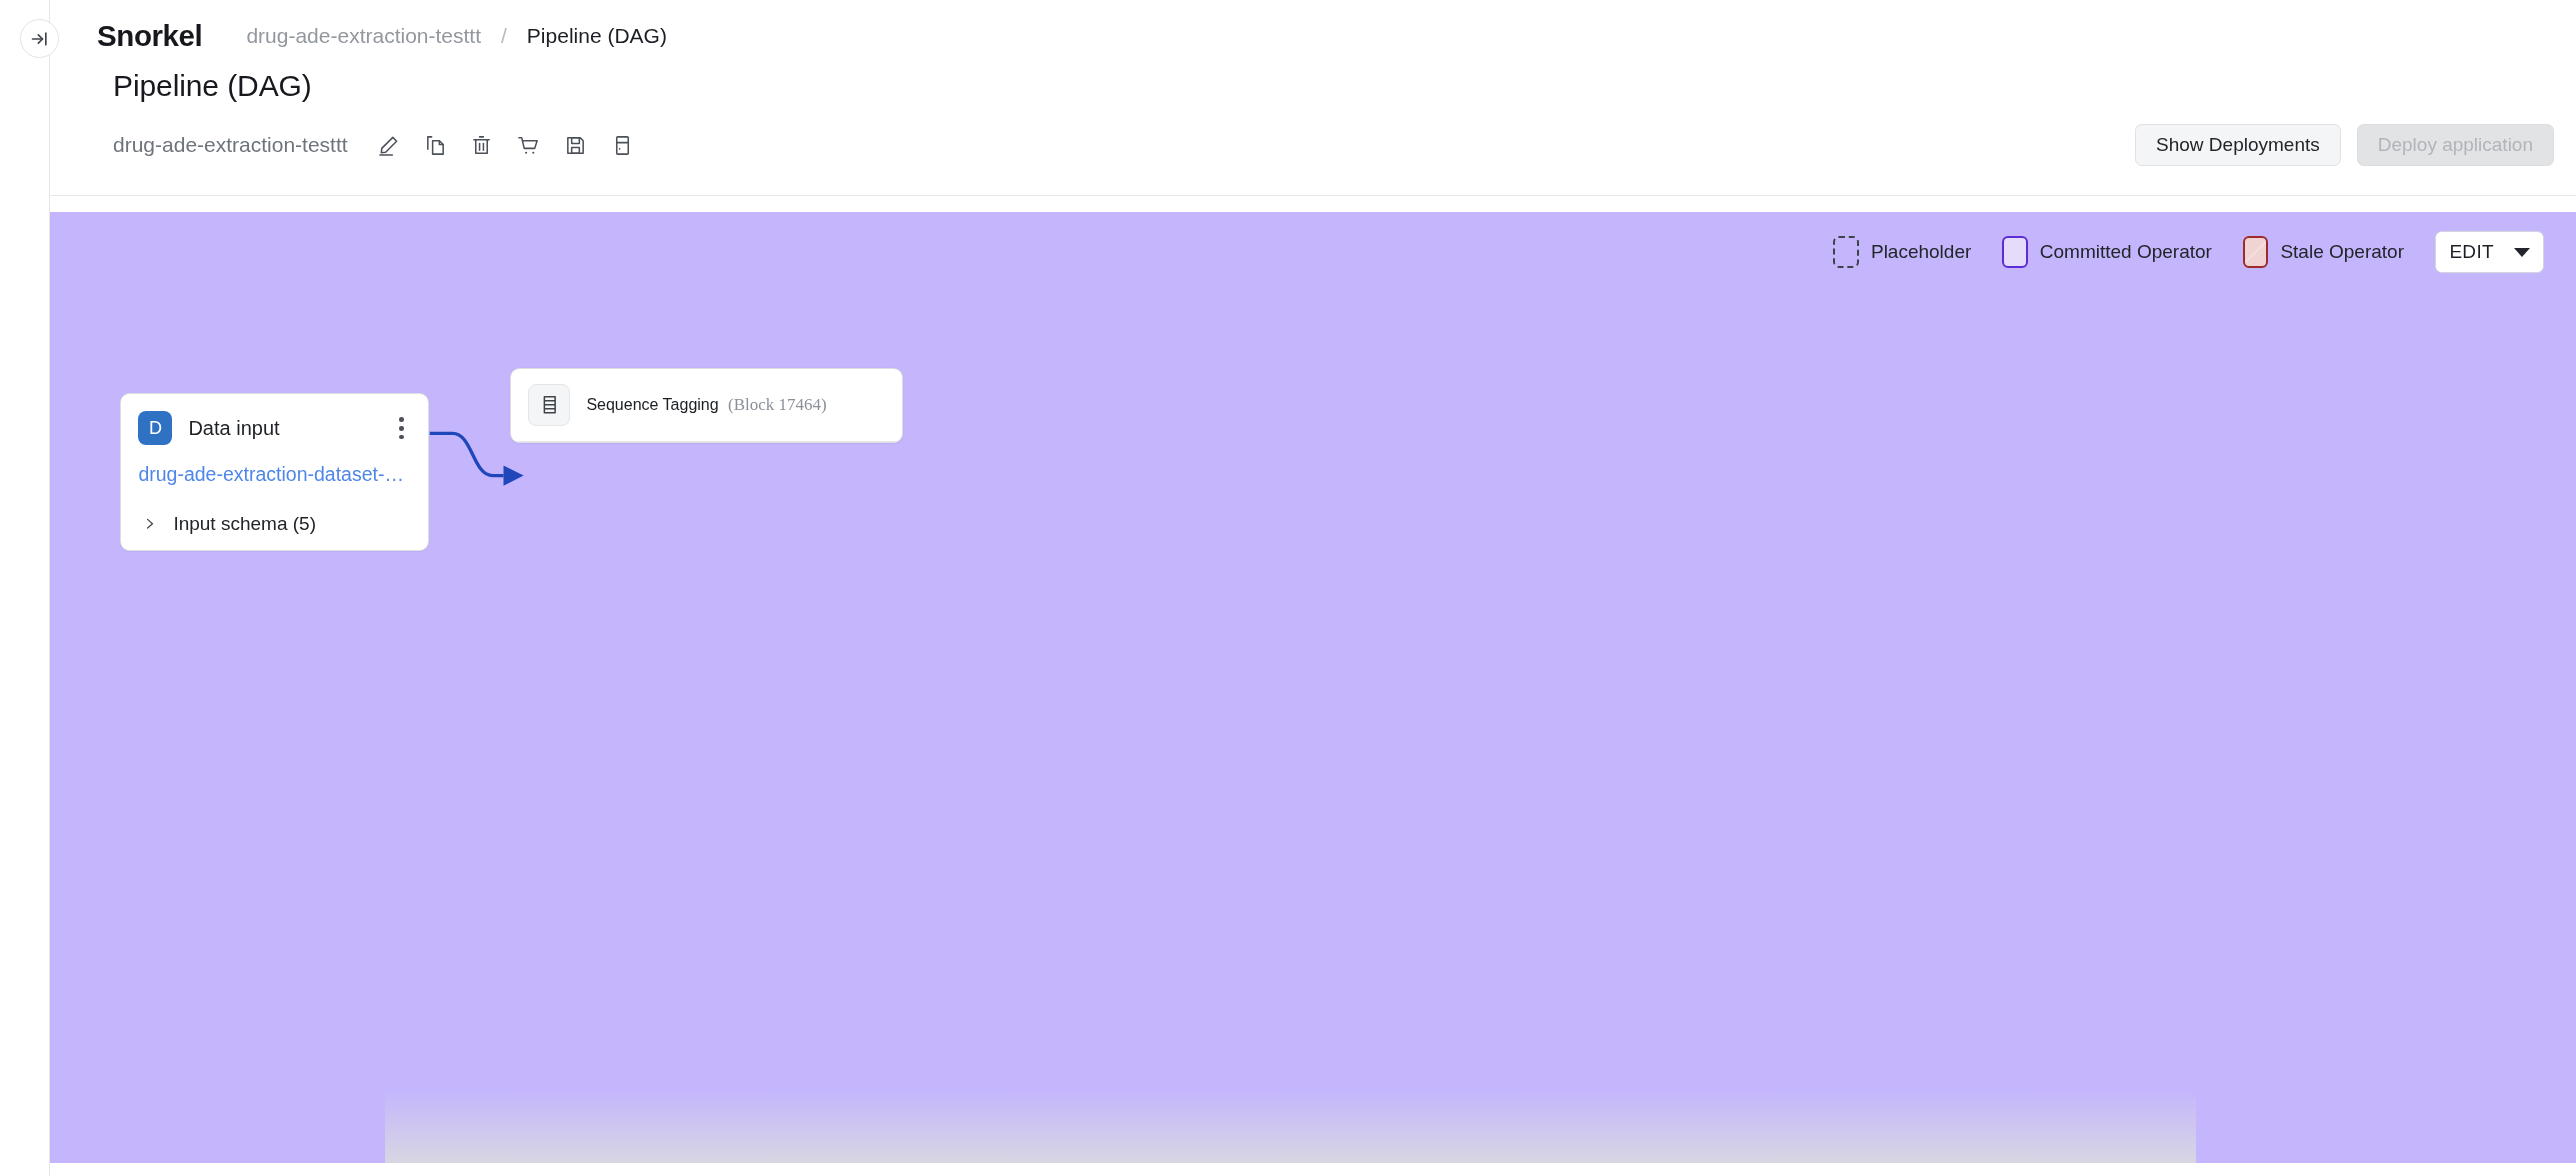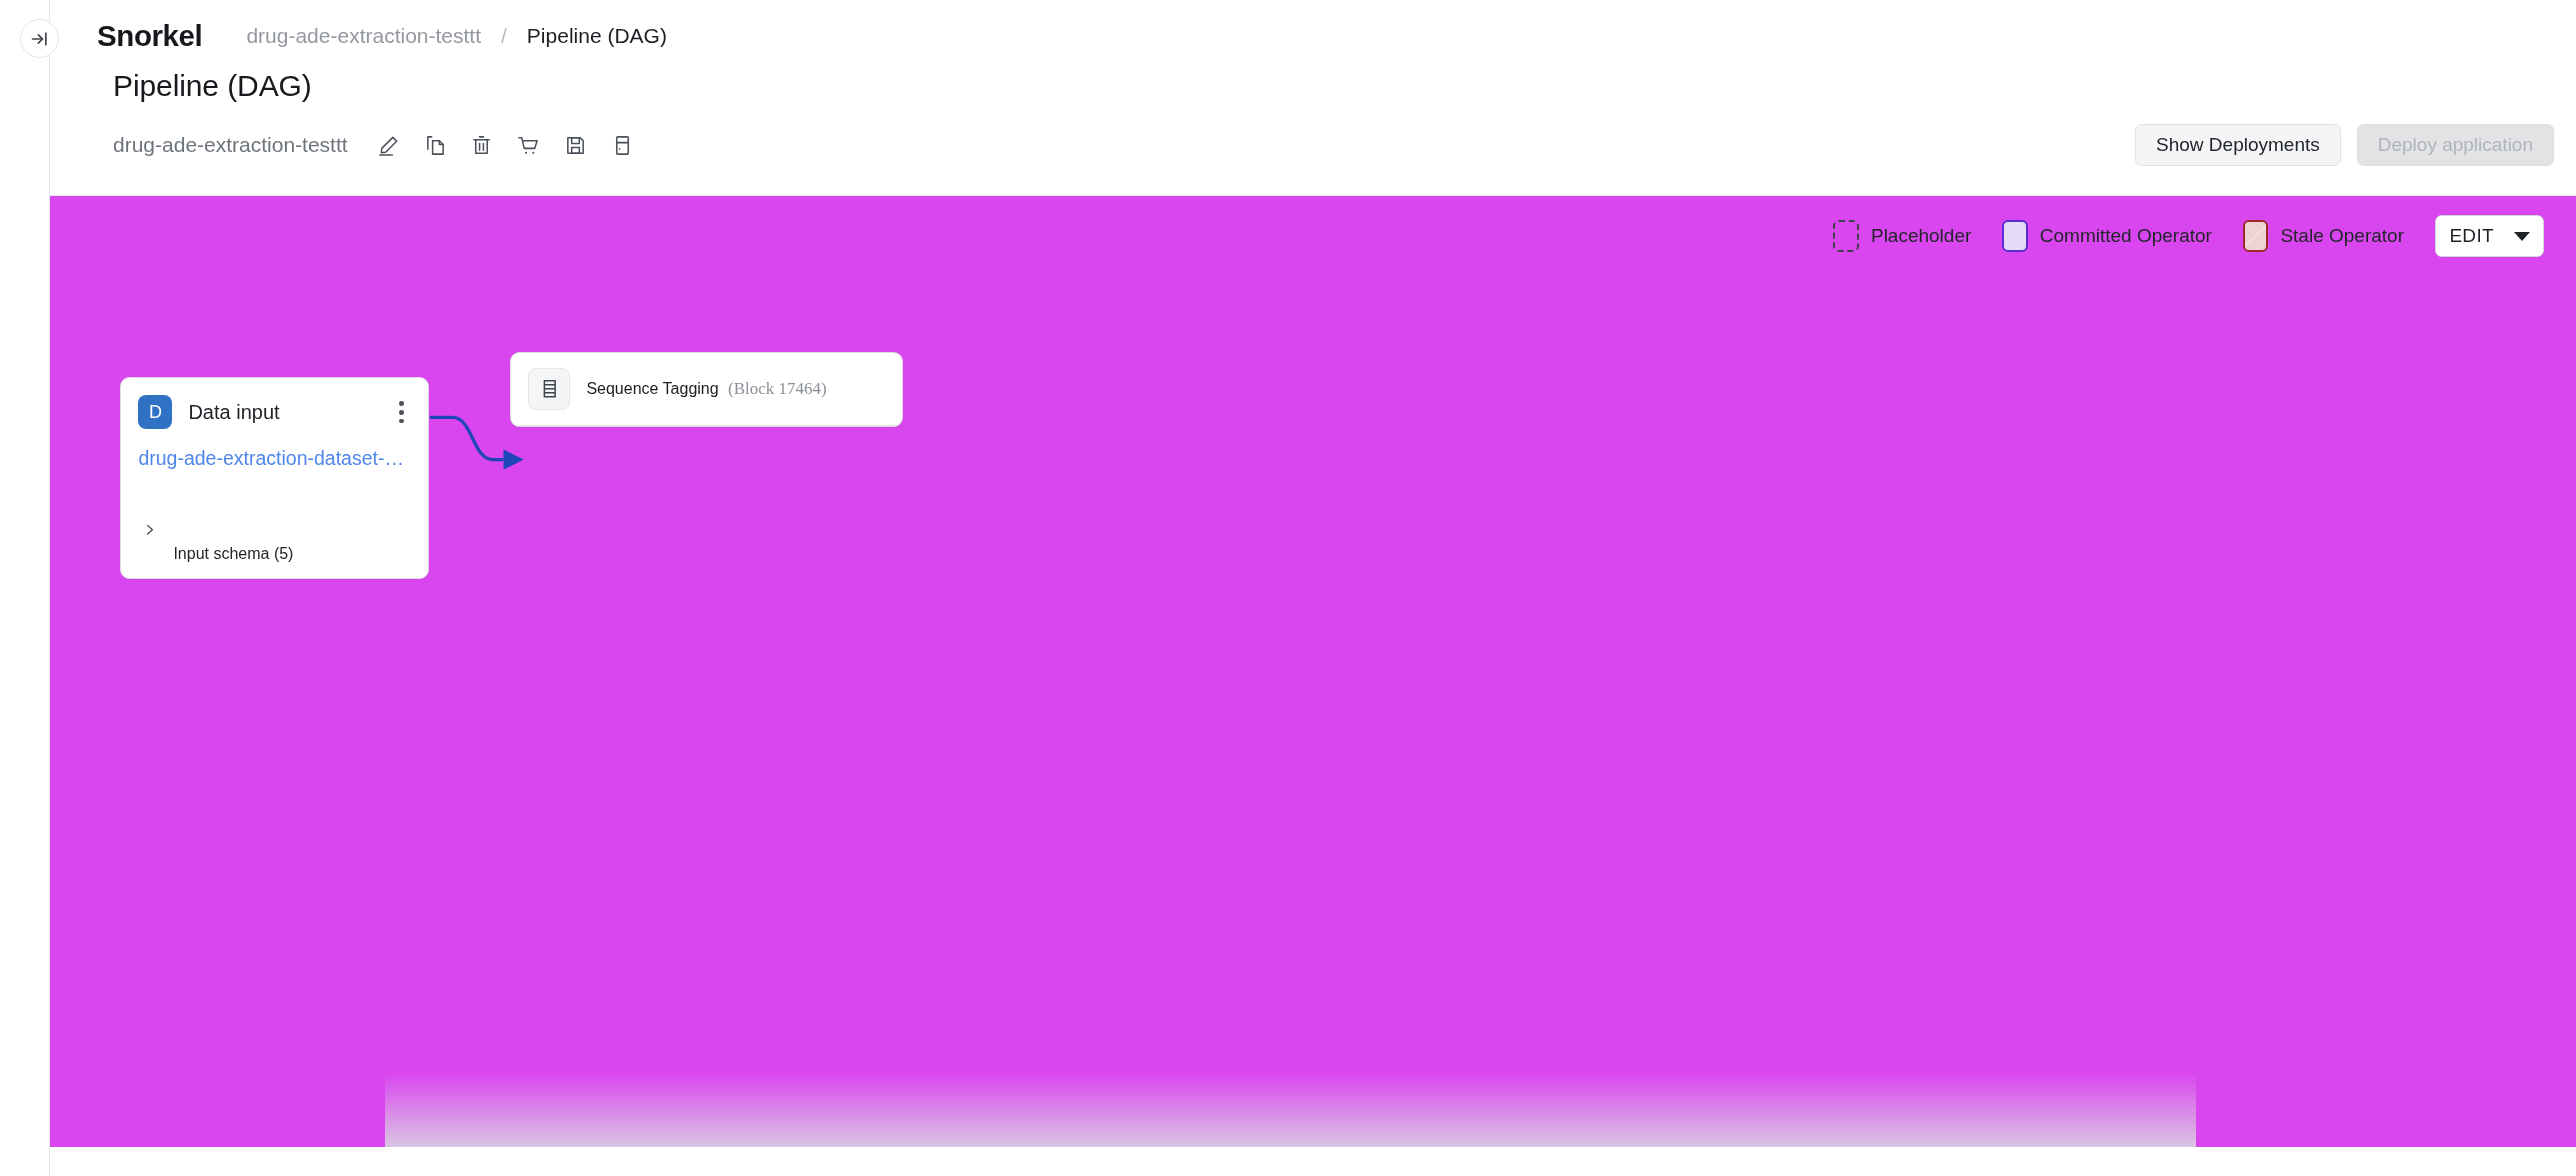--- a/index.html
+++ b/index.html
@@ -169,24 +169,24 @@
     width: 2526px;
     height: 1.3px;
     background: #e6e7e9;
     z-index: 4;
   }
 
   
   .canvas {
     position: absolute;
     left: 50px;
-    top: 196px;
+    top: 212px;
     width: 2526px;
     height: 951px;
-    background: #d946ef;
+    background: #c4b5fd;
     overflow: hidden;
   }
   .canvas-bottom-fade {
     position: absolute;
     left: 335px;
     bottom: 0;
     width: 1811px;
     height: 74px;
     background: linear-gradient(to bottom, rgba(226,227,229,0) 0%, rgba(219,220,222,0.85) 100%);
     pointer-events: none;
@@ -316,24 +316,23 @@
     align-items: center;
     cursor: pointer;
   }
   .chev {
     width: 23px;
     display: flex;
     align-items: center;
     justify-content: center;
   }
   .node-schema-label {
-    font-size: 16px;
+    font-size: 19px;
     color: #22252a;
     margin-left: 12px;
-    margin-top: 48px;
   }
 
   .node-block {
     position: absolute;
     left: 460px;
     top: 156px;
     width: 393px;
     background: #ffffff;
     border: 1.3px solid #dcdee1;
     border-radius: 9.4px;

